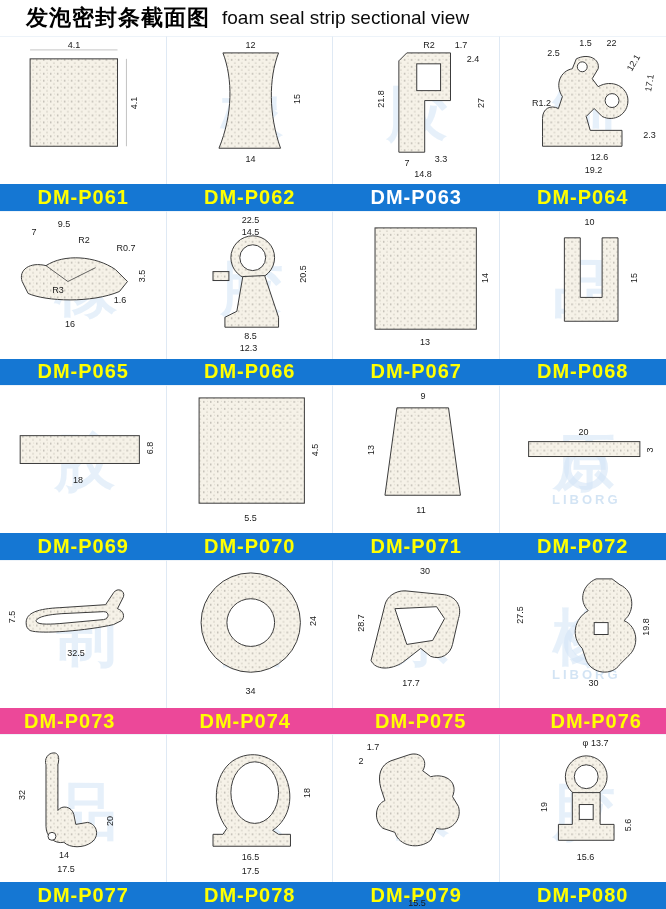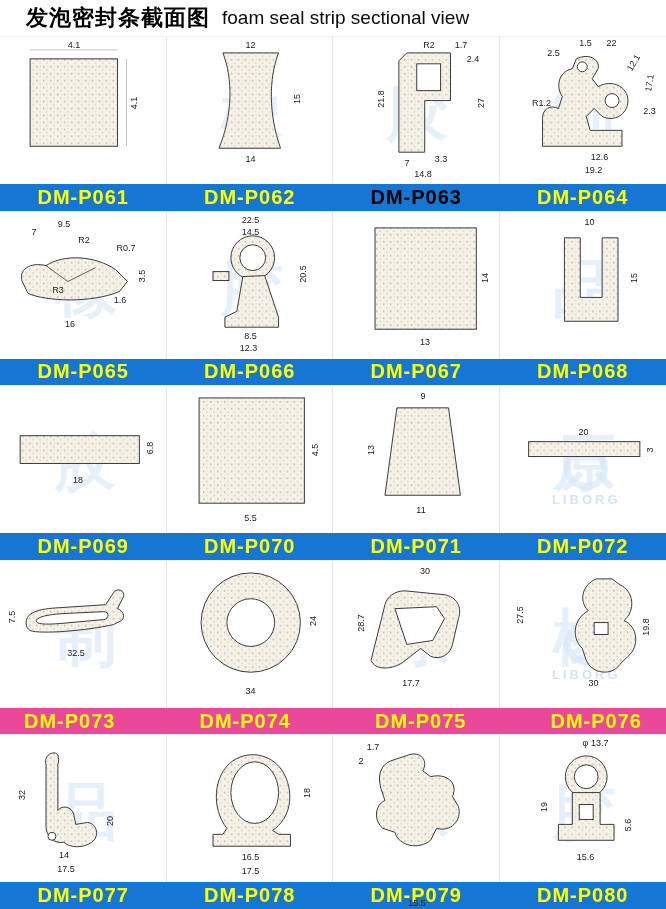--- a/index.html
+++ b/index.html
@@ -125,29 +125,29 @@
           </defs>
           <path d="M42,100 L42,82 C42,72 50,68 58,72 L62,60 C54,48 60,34 72,32 L76,22 C88,16 100,22 98,32 L92,42 L98,50 C112,42 128,50 128,64 C128,78 114,86 102,80 L94,72 L86,80 L90,94 L122,94 L122,110 L42,110 Z" fill="url(#sp3)" stroke="#3a3a3a"></path>
           <circle cx="112" cy="64" r="7" fill="#fff" stroke="#3a3a3a"></circle>
           <circle cx="82" cy="30" r="5" fill="#fff" stroke="#3a3a3a"></circle>
         </svg>
         <span class="dim" style="left: 112px; top: 6px; transform: translate(-50%, -50%) rotate(0deg);">22</span>
         <span class="dim" style="left: 86px; top: 6px; transform: translate(-50%, -50%) rotate(0deg);">1.5</span>
         <span class="dim" style="left: 54px; top: 16px; transform: translate(-50%, -50%) rotate(0deg);">2.5</span>
         <span class="dim" style="left: 134px; top: 26px; transform: translate(-50%, -50%) rotate(-60deg);">12.1</span>
         <span class="dim" style="left: 150px; top: 46px; transform: translate(-50%, -50%) rotate(-80deg);">17.1</span>
-        <span class="dim" style="left: 150px; top: 74px; transform: translate(-50%, -50%) rotate(0deg);">2.3</span>
+        <span class="dim" style="left: 150px; top: 98px; transform: translate(-50%, -50%) rotate(0deg);">2.3</span>
         <span class="dim" style="left: 42px; top: 66px; transform: translate(-50%, -50%) rotate(0deg);">R1.2</span>
         <span class="dim" style="left: 100px; top: 120px; transform: translate(-50%, -50%) rotate(0deg);">12.6</span>
         <span class="dim" style="left: 94px; top: 133px; transform: translate(-50%, -50%) rotate(0deg);">19.2</span>
       </div>
       <div class="banner" style="background: rgb(21, 119, 211);">
         <span class="part" style="color: rgb(255, 255, 0);">DM-P061</span>
         <span class="part" style="color: rgb(255, 255, 0);">DM-P062</span>
-        <span class="part" style="color: #000000;">DM-P063</span>
+        <span class="part" style="color: #ffffff;">DM-P063</span>
         <span class="part" style="color: rgb(255, 255, 0);">DM-P064</span>
       </div>
       <div class="cell">
         <svg viewBox="0 0 166 148" preserveAspectRatio="xMidYMid meet">
           <defs>
             <pattern id="sp4" width="7" height="7" patternUnits="userSpaceOnUse">
               <rect width="7" height="7" fill="#f6f2e8"></rect>
               <circle cx="1.8" cy="2" r="0.75" fill="#9c9890"></circle>
               <circle cx="5" cy="5.2" r="0.6" fill="#b5b1a6"></circle>
               <circle cx="5.6" cy="1.2" r="0.45" fill="#c6c2b6"></circle>

